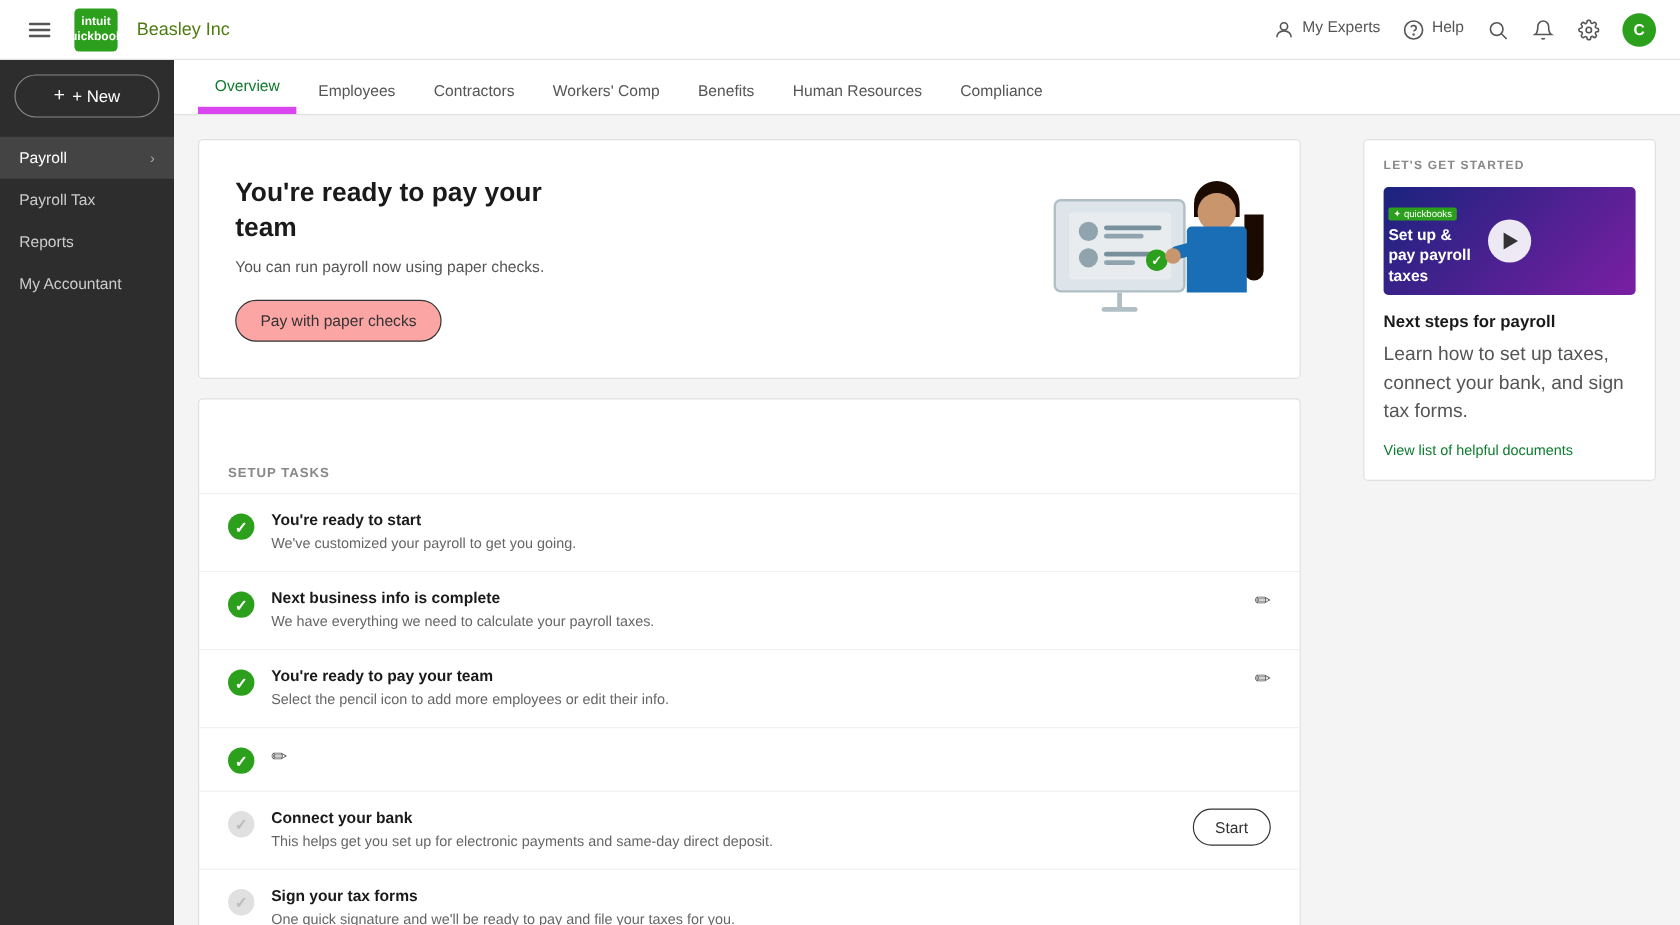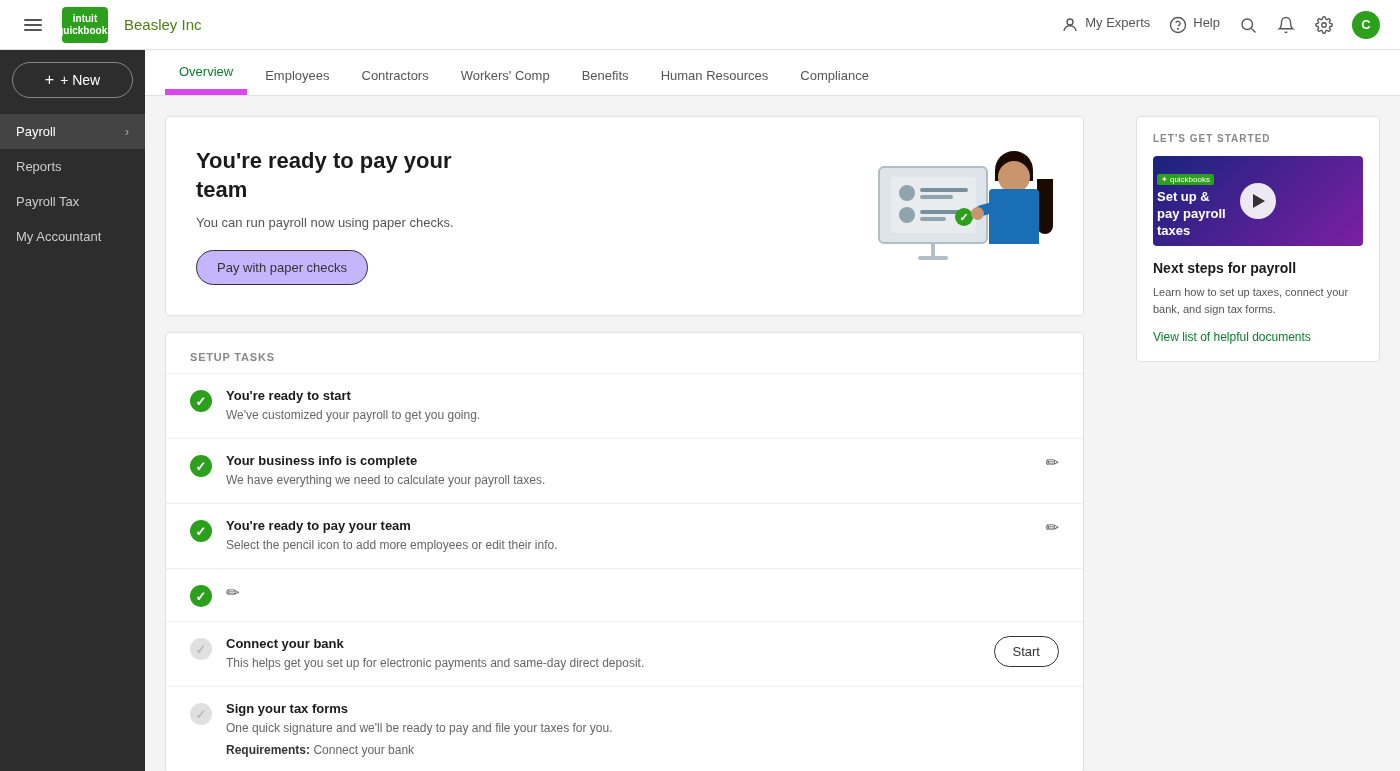--- a/index.html
+++ b/index.html
@@ -6,21 +6,21 @@
     body { font-family: 'Helvetica Neue', Arial, sans-serif; background: #f4f4f4; display: flex; flex-direction: column; height: 771px; overflow: hidden; }
 
     
     .header {
       display: flex; align-items: center; justify-content: space-between;
       background: #fff; height: 50px; padding: 0 20px;
       border-bottom: 1px solid #e0e0e0; flex-shrink: 0;
     }
     .header-left { display: flex; align-items: center; gap: 16px; }
     .logo { display: flex; align-items: center; gap: 6px; }
-    .logo-icon { width: 46px; height: 36px; background: #2ca01c; border-radius: 4px; display: flex; align-items: center; justify-content: center; }
+    .logo-icon { width: 36px; height: 36px; background: #2ca01c; border-radius: 4px; display: flex; align-items: center; justify-content: center; }
     .logo-icon-inner { color: white; font-size: 10px; font-weight: bold; text-align: center; line-height: 1.2; }
     .hamburger { cursor: pointer; display: flex; flex-direction: column; gap: 3px; padding: 4px; }
     .hamburger span { display: block; width: 18px; height: 2px; background: #555; border-radius: 1px; }
     .company-name { font-size: 15px; color: #4d7c0f; font-weight: 400; }
     .header-right { display: flex; align-items: center; gap: 18px; }
     .header-btn { display: flex; align-items: flex-start; gap: 5px; color: #555; font-size: 13px; cursor: pointer; background: none; border: none; }
     .header-icon { width: 20px; height: 20px; display: flex; align-items: center; justify-content: center; color: #555; }
     .avatar-circle { width: 28px; height: 28px; border-radius: 50%; background: #2ca01c; display: flex; align-items: center; justify-content: center; color: white; font-size: 13px; font-weight: bold; }
 
     
@@ -74,34 +74,34 @@
     
     .hero-card {
       background: #fff; border-radius: 4px; border: 1px solid #e0e0e0;
       padding: 30px 30px 30px 30px; display: flex; align-items: center;
       justify-content: space-between; min-height: 200px;
     }
     .hero-text h2 { font-size: 22px; font-weight: 700; color: #1a1a1a; line-height: 1.3; margin-bottom: 10px; max-width: 260px; }
     .hero-text p { font-size: 13px; color: #555; margin-bottom: 20px; }
     .pay-btn {
       border: 1.5px solid #333; border-radius: 20px; padding: 9px 20px;
-      font-size: 13px; background: #c4b5fd; cursor: pointer; color: #333;
+      font-size: 13px; background: #fca5a5; cursor: pointer; color: #333;
       font-weight: 500;
       text-align: right;
     }
 
     
     .hero-illustration { width: 180px; height: 130px; flex-shrink: 0; position: relative; }
 
     
     .setup-card {
       background: #fff; border-radius: 4px; border: 1px solid #e0e0e0; padding: 0;
     }
     .setup-header { padding: 18px 24px 10px; }
-    .setup-header-label { font-size: 11px; font-weight: 700; color: #888; letter-spacing: 0.8px; text-transform: uppercase; }
+    .setup-header-label { font-size: 11px; font-weight: 700; color: #888; letter-spacing: 0.8px; text-transform: uppercase; margin-top: 38px; }
 
     .task-item {
       display: flex; align-items: flex-start; padding: 14px 24px;
       border-top: 1px solid #f0f0f0; gap: 14px;
     }
     .task-icon { flex-shrink: 0; margin-top: 2px; }
     .check-circle-done { width: 22px; height: 22px; border-radius: 50%; background: #2ca01c; display: flex; align-items: center; justify-content: center; }
     .check-circle-done::after { content: '✓'; color: #fff; font-size: 13px; font-weight: bold; }
     .check-circle-empty { width: 22px; height: 22px; border-radius: 50%; background: #e0e0e0; display: flex; align-items: center; justify-content: center; }
     .check-circle-empty::after { content: '✓'; color: #bbb; font-size: 13px; font-weight: bold; }
@@ -131,21 +131,21 @@
       border-radius: 4px; position: relative; overflow: hidden; margin-bottom: 14px;
       display: flex; align-items: center; justify-content: center;
     }
     .video-thumb-text { position: absolute; top: 12px; left: 4px; color: white; }
     .video-thumb-qb { font-size: 8px; background: #2ca01c; padding: 1px 4px; border-radius: 2px; color: white; margin-bottom: 4px; display: inline-block; }
     .video-thumb-title { font-size: 13px; font-weight: 700; color: white; line-height: 1.3; }
     .play-btn { width: 36px; height: 36px; border-radius: 50%; background: rgba(255,255,255,0.9); display: flex; align-items: center; justify-content: center; cursor: pointer; }
     .play-triangle { width: 0; height: 0; border-left: 12px solid #333; border-top: 7px solid transparent; border-bottom: 7px solid transparent; margin-left: 2px; }
 
     .next-steps-title { font-size: 14px; font-weight: 700; color: #1a1a1a; margin-bottom: 8px; }
-    .next-steps-desc { font-size: 11px; color: #555; line-height: 1.5; margin-bottom: 10px; }
+    .next-steps-desc { font-size: 16px; color: #555; line-height: 1.5; margin-bottom: 10px; }
     .view-docs-link { font-size: 12px; color: #0d7a2e; cursor: pointer; text-decoration: none; }
   </style>
 </head>
 <body>
 
 <div class="header">
   <div class="header-left">
     <div class="hamburger">
       <span></span>
         <span></span>
@@ -205,24 +205,24 @@
   <div class="sidebar">
     <div class="sidebar-new-btn">
       <span class="plus">+</span>
       <span>+ New</span>
     </div>
     <div class="sidebar-item active">
       <span>Payroll</span>
       <span class="sidebar-item-right">›</span>
     </div>
     <div class="sidebar-item">
+      <span>Payroll Tax</span>
+    </div>
+    <div class="sidebar-item">
       <span>Reports</span>
-    </div>
-    <div class="sidebar-item">
-      <span>Payroll Tax</span>
     </div>
     <div class="sidebar-item">
       <span>My Accountant</span>
     </div>
   </div>
 
   <div class="content-area">
 
     <div class="tab-nav">
       <div class="tab-item active">Overview</div>
@@ -305,21 +305,21 @@
               <div class="task-title">You're ready to start</div>
               <div class="task-desc">We've customized your payroll to get you going.</div>
             </div>
           </div>
 
           <div class="task-item">
             <div class="task-icon">
                 <div class="check-circle-done"></div>
               </div>
             <div class="task-content">
-              <div class="task-title">Your business info is complete</div>
+              <div class="task-title">Next business info is complete</div>
               <div class="task-desc">We have everything we need to calculate your payroll taxes.</div>
             </div>
             <div class="task-action">
               <span class="pencil-icon">✏</span>
             </div>
           </div>
 
           <div class="task-item">
             <div class="task-icon">
                 <div class="check-circle-done"></div>

